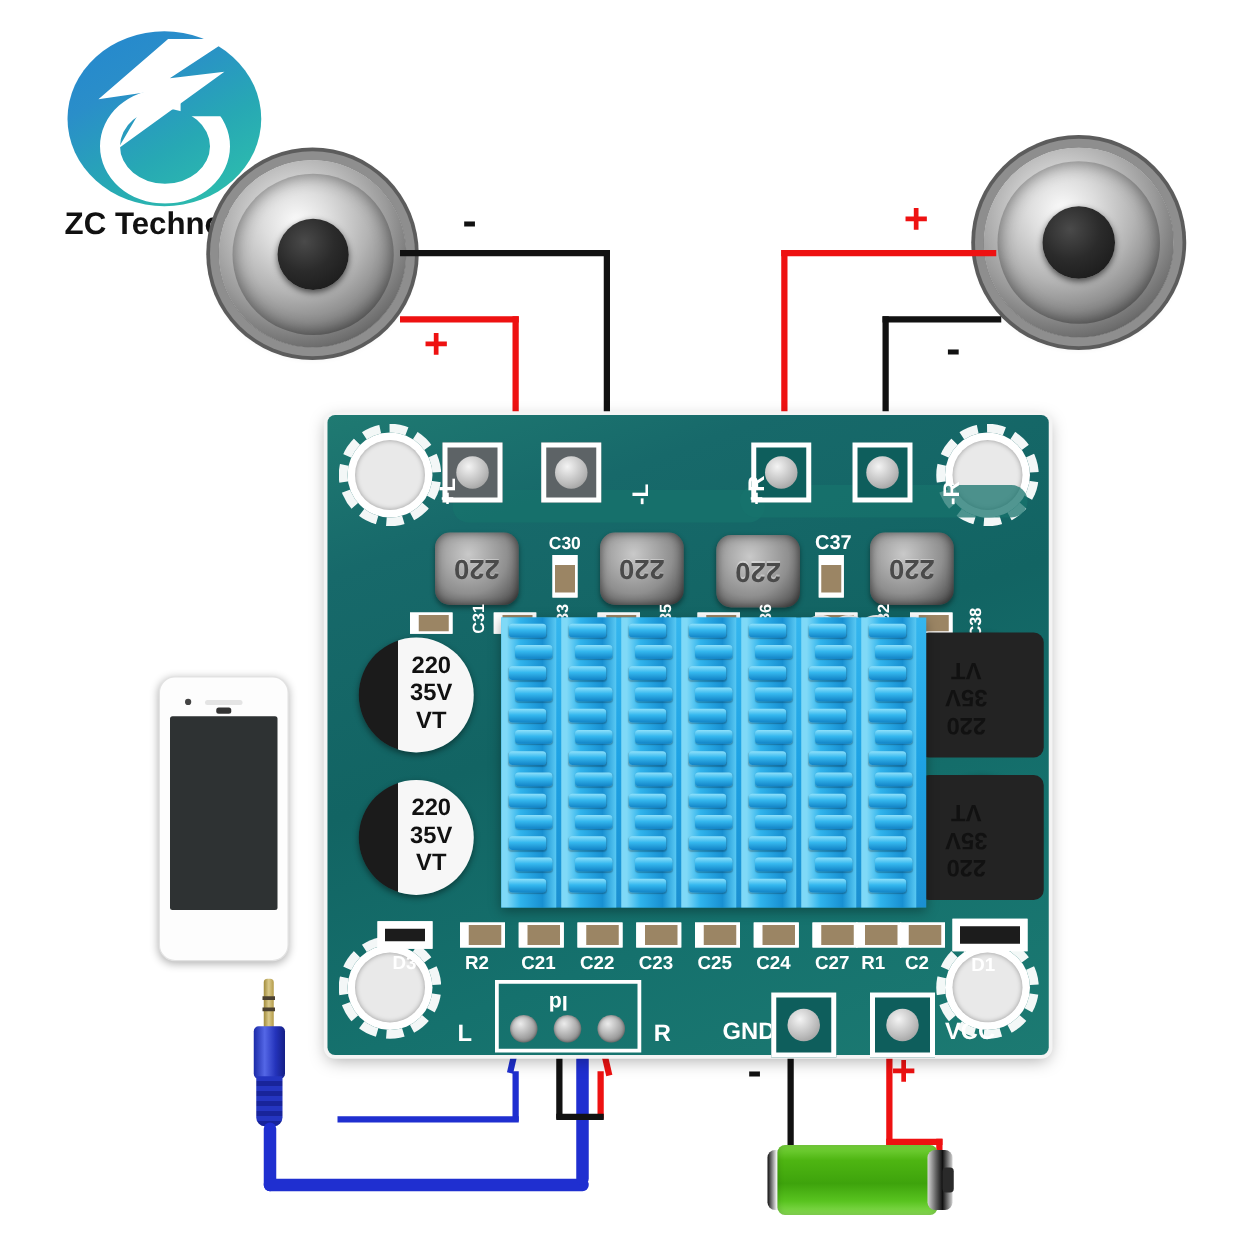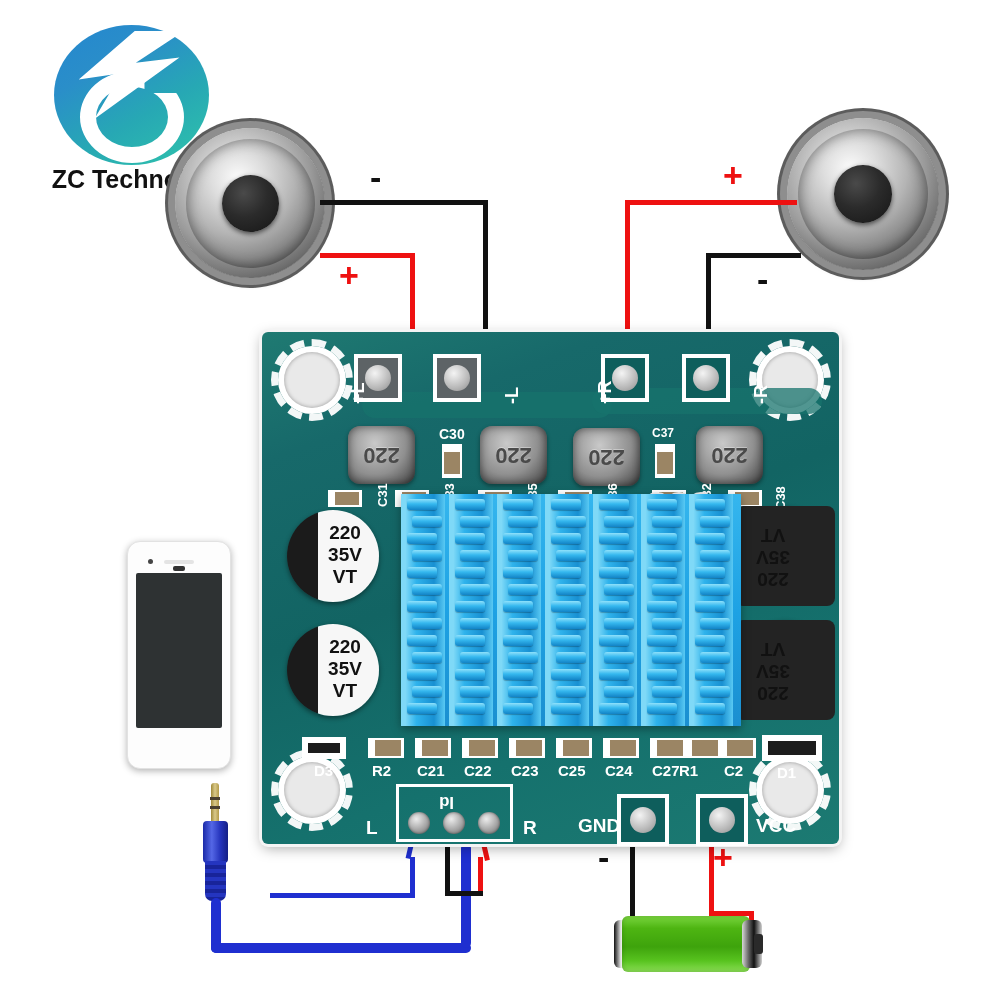--- a/index.html
+++ b/index.html
@@ -263,21 +263,21 @@
         <span class="t">220</span>
       </div>
 
     <div class="smd" style="left:180px;top:112px;width:20px;height:34px;">
         <i style="left:0;top:6px;width:16px;height:22px;"></i>
       </div>
     <div class="smdlab" style="left:177px;top:94px;font-size:14px;">C30</div>
     <div class="smd" style="left:393px;top:112px;width:20px;height:34px;">
         <i style="left:0;top:6px;width:16px;height:22px;"></i>
       </div>
-    <div class="smdlab" style="left:390px;top:94px;font-size:12px;">C37</div>
+    <div class="smdlab" style="left:390px;top:94px;font-size:16px;">C37</div>
 
     <div class="smd" style="left:66px;top:158px;">
         <i></i>
       </div>
     <div class="smdlab rot" style="left:113px;top:175px;">C31</div>
     <div class="smd" style="left:133px;top:158px;">
         <i></i>
       </div>
     <div class="smdlab rot" style="left:180px;top:175px;">C33</div>
     <div class="smd" style="left:216px;top:158px;">
@@ -473,21 +473,21 @@
     <div class="smdlab" style="left:343px;top:430px;font-size:15px;">C24</div>
 
     <div class="smd" style="left:388px;top:406px;width:36px;height:20px;">
         <i style="width:26px;height:16px;top:0;"></i>
       </div>
     <div class="smdlab" style="left:390px;top:430px;font-size:15px;">C27</div>
 
     <div class="smd" style="left:423px;top:406px;width:36px;height:20px;">
         <i style="width:26px;height:16px;top:0;"></i>
       </div>
-    <div class="smdlab" style="left:417px;top:430px;font-size:15px;">R1</div>
+    <div class="smdlab" style="left:427px;top:430px;font-size:15px;">R1</div>
 
     <div class="smd" style="left:458px;top:406px;width:36px;height:20px;">
         <i style="width:26px;height:16px;top:0;"></i>
       </div>
     <div class="smdlab" style="left:462px;top:430px;font-size:15px;">C2</div>
 
     <div class="diode" style="left:500px;top:403px;width:60px;height:26px;">
         <i></i>
       </div>
     <div class="smdlab" style="left:515px;top:432px;font-size:15px;">D1</div>

